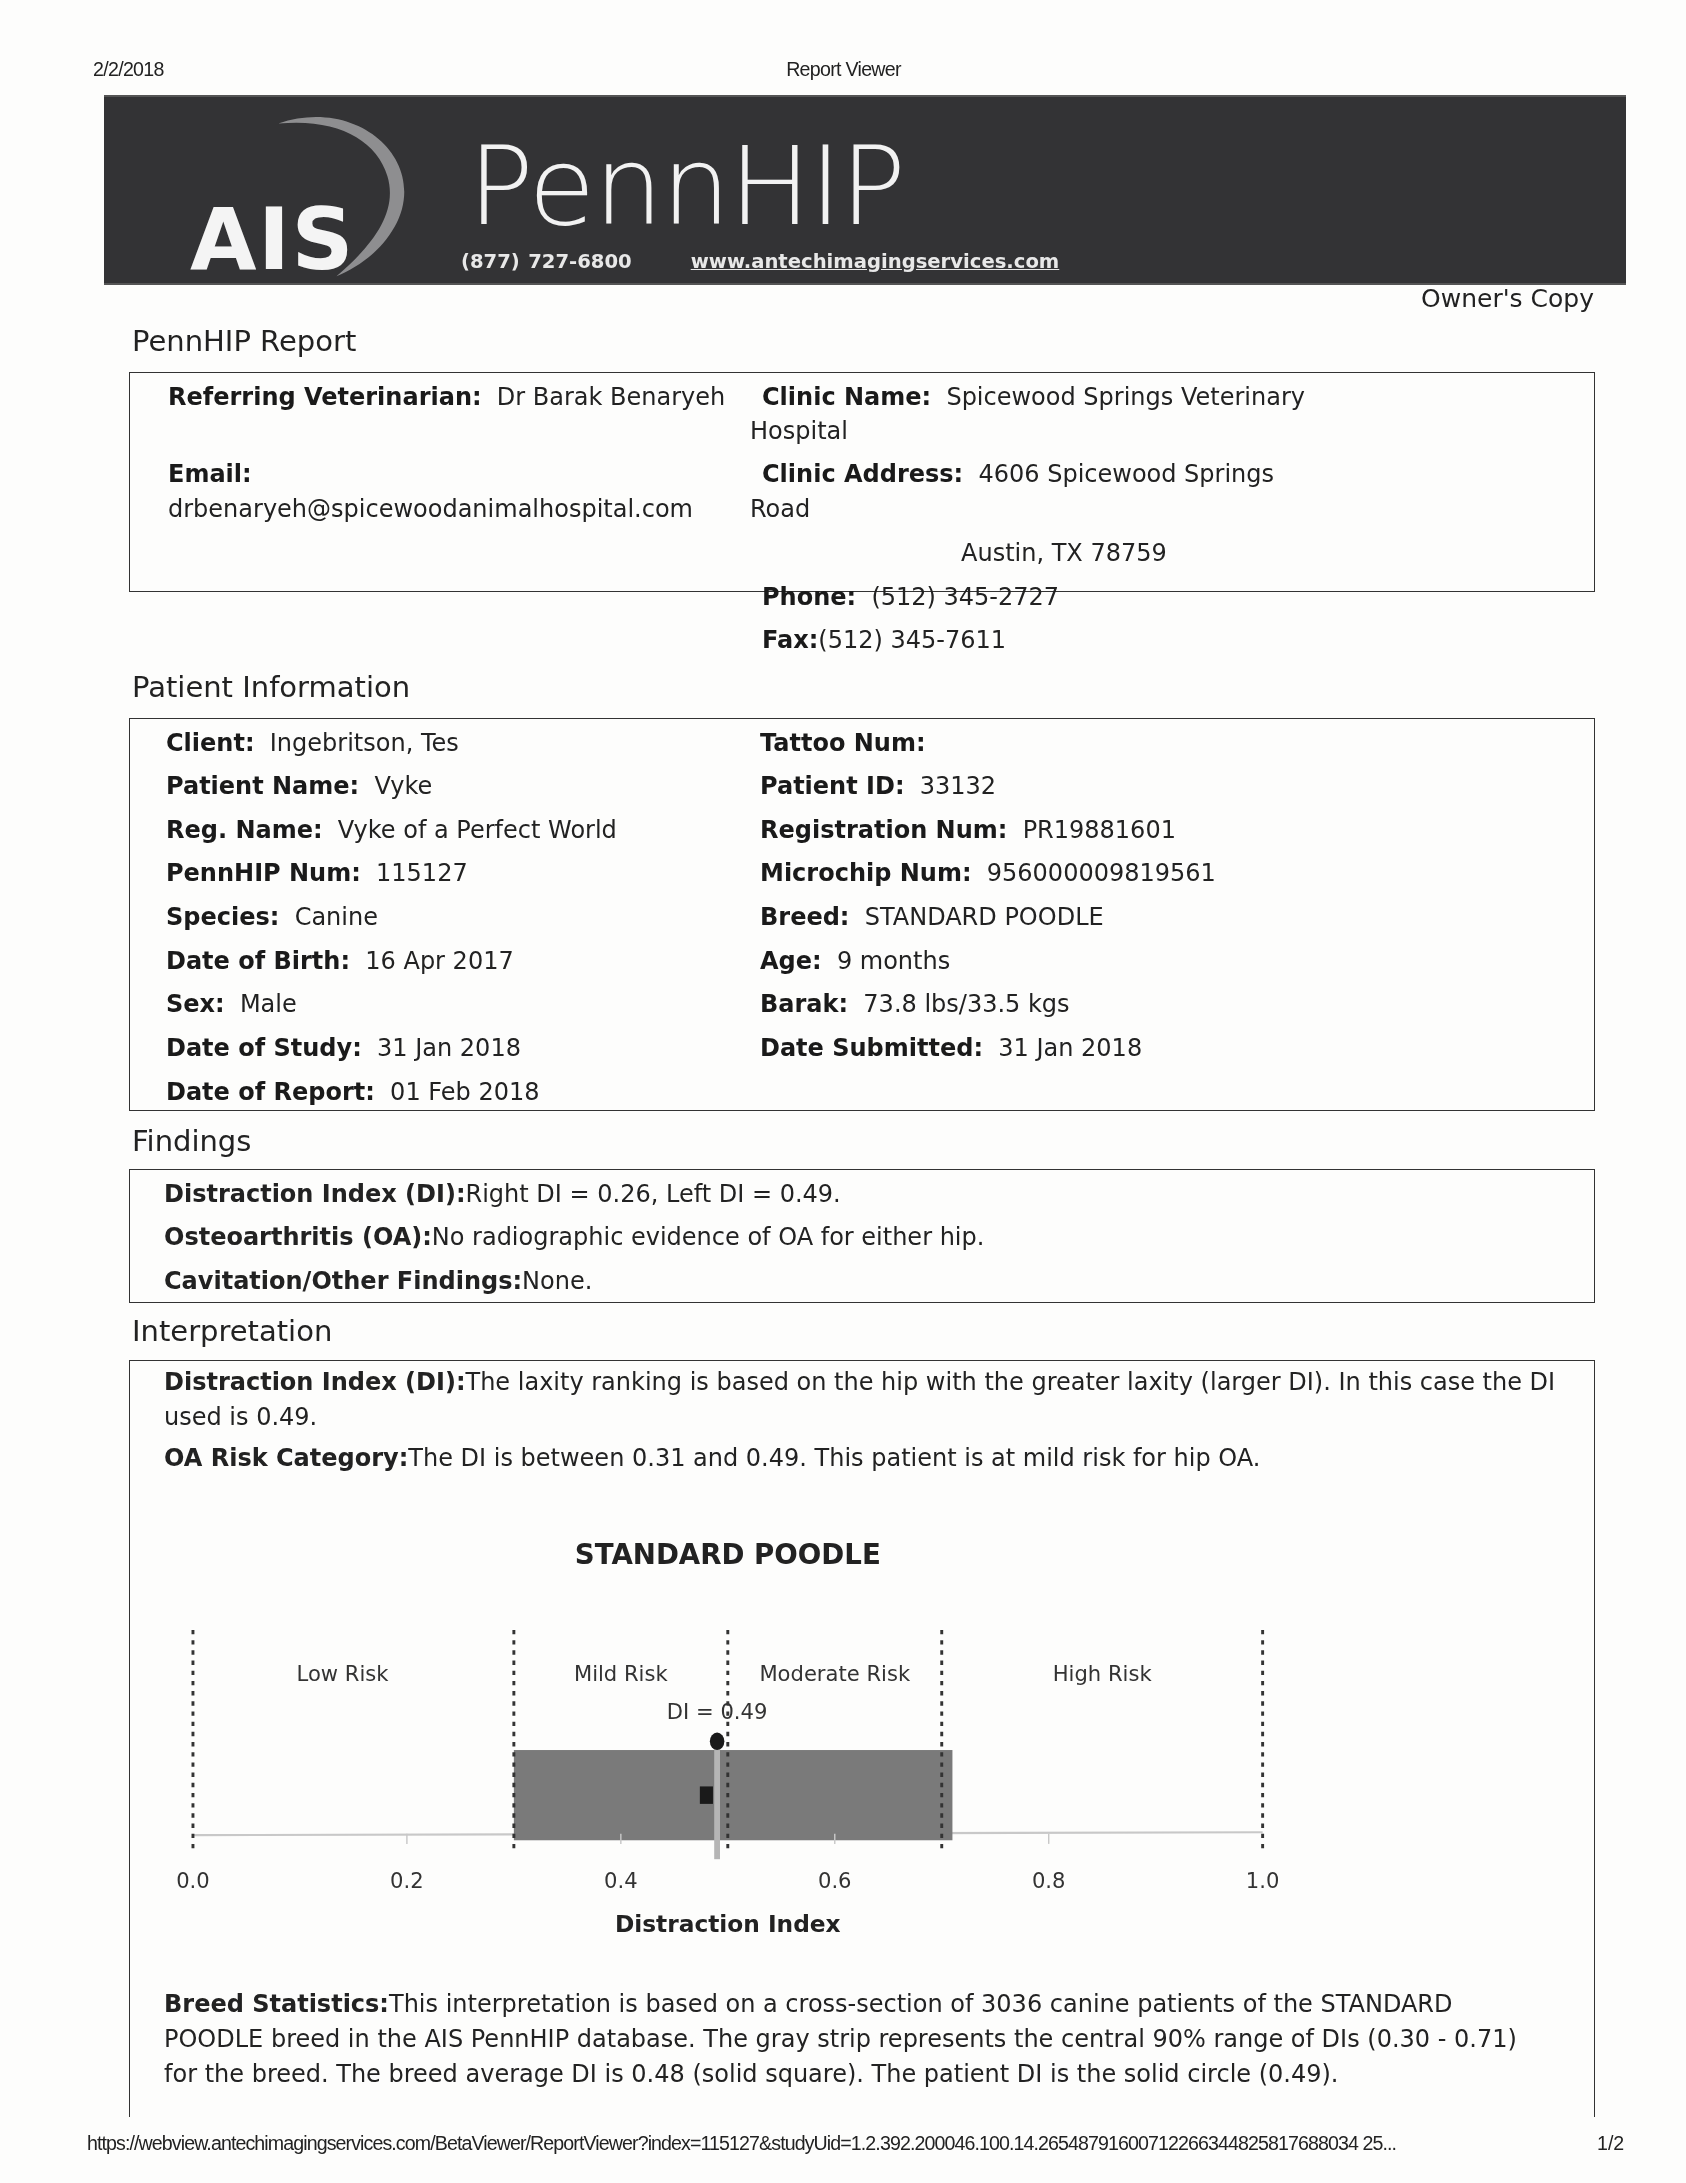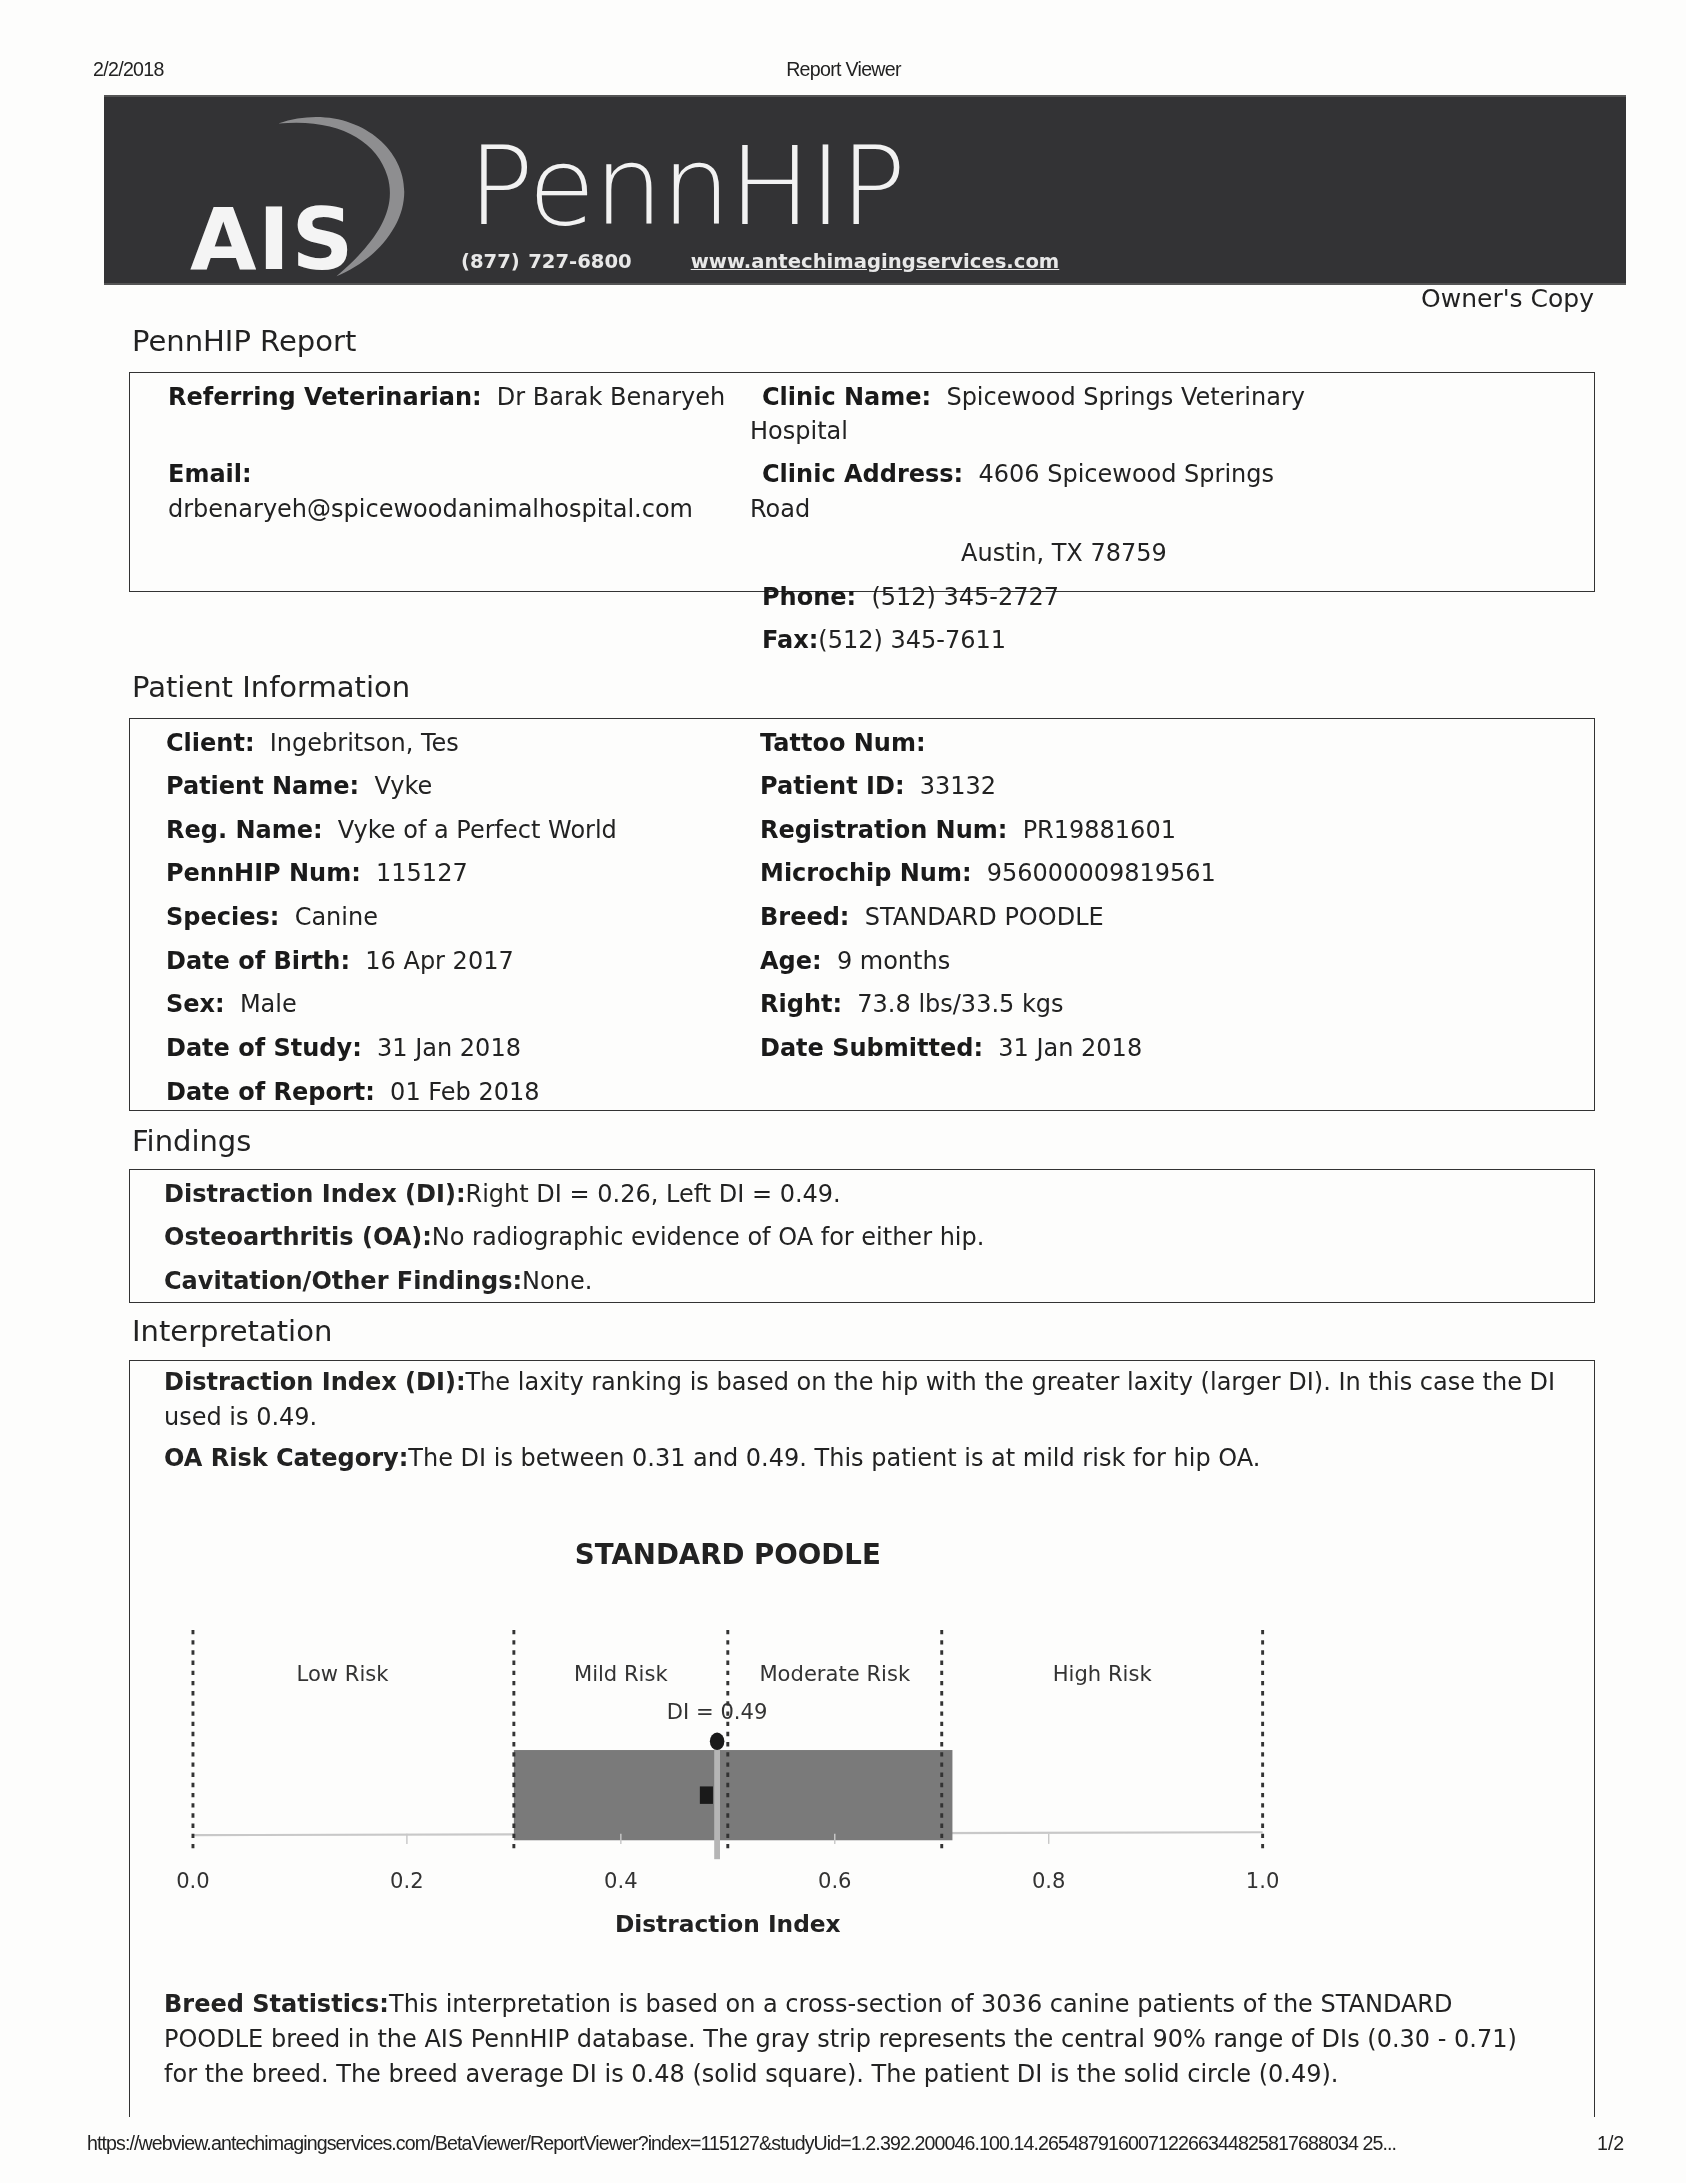--- a/index.html
+++ b/index.html
@@ -97,21 +97,21 @@
       <div class="field" style="left: 36px; top: 315px;"><b>Date of Study:</b>&nbsp; <span>31 Jan 2018</span></div>
       <div class="field" style="left: 36px; top: 359px;"><b>Date of Report:</b>&nbsp; <span>01 Feb 2018</span></div>
     </div>
   <div id="patient-right">
       <div class="field" style="left: 630px; top: 9.5px;"><b>Tattoo Num:</b>&nbsp; <span></span></div>
       <div class="field" style="left: 630px; top: 53px;"><b>Patient ID:</b>&nbsp; <span>33132</span></div>
       <div class="field" style="left: 630px; top: 97px;"><b>Registration Num:</b>&nbsp; <span>PR19881601</span></div>
       <div class="field" style="left: 630px; top: 140px;"><b>Microchip Num:</b>&nbsp; <span>956000009819561</span></div>
       <div class="field" style="left: 630px; top: 184px;"><b>Breed:</b>&nbsp; <span>STANDARD POODLE</span></div>
       <div class="field" style="left: 630px; top: 228px;"><b>Age:</b>&nbsp; <span>9 months</span></div>
-      <div class="field" style="left: 630px; top: 271px;"><b>Right:</b>&nbsp; <span>73.8 lbs/33.5 kgs</span></div>
+      <div class="field" style="left: 630px; top: 271px;"><b>Barak:</b>&nbsp; <span>73.8 lbs/33.5 kgs</span></div>
       <div class="field" style="left: 630px; top: 315px;"><b>Date Submitted:</b>&nbsp; <span>31 Jan 2018</span></div>
     </div>
 </div>
 
 <div class="section-title" style="top:1124px;">Findings</div>
 <div class="box" style="top:1169px; height:134px;">
   <div id="findings-list">
       <div class="line" style="top: 9.5px;"><b>Distraction Index (DI):</b><span>Right DI = 0.26, Left DI = 0.49.</span></div>
       <div class="line" style="top: 53px;"><b>Osteoarthritis (OA):</b><span>No radiographic evidence of OA for either hip.</span></div>
       <div class="line" style="top: 97px;"><b>Cavitation/Other Findings:</b><span>None.</span></div>

